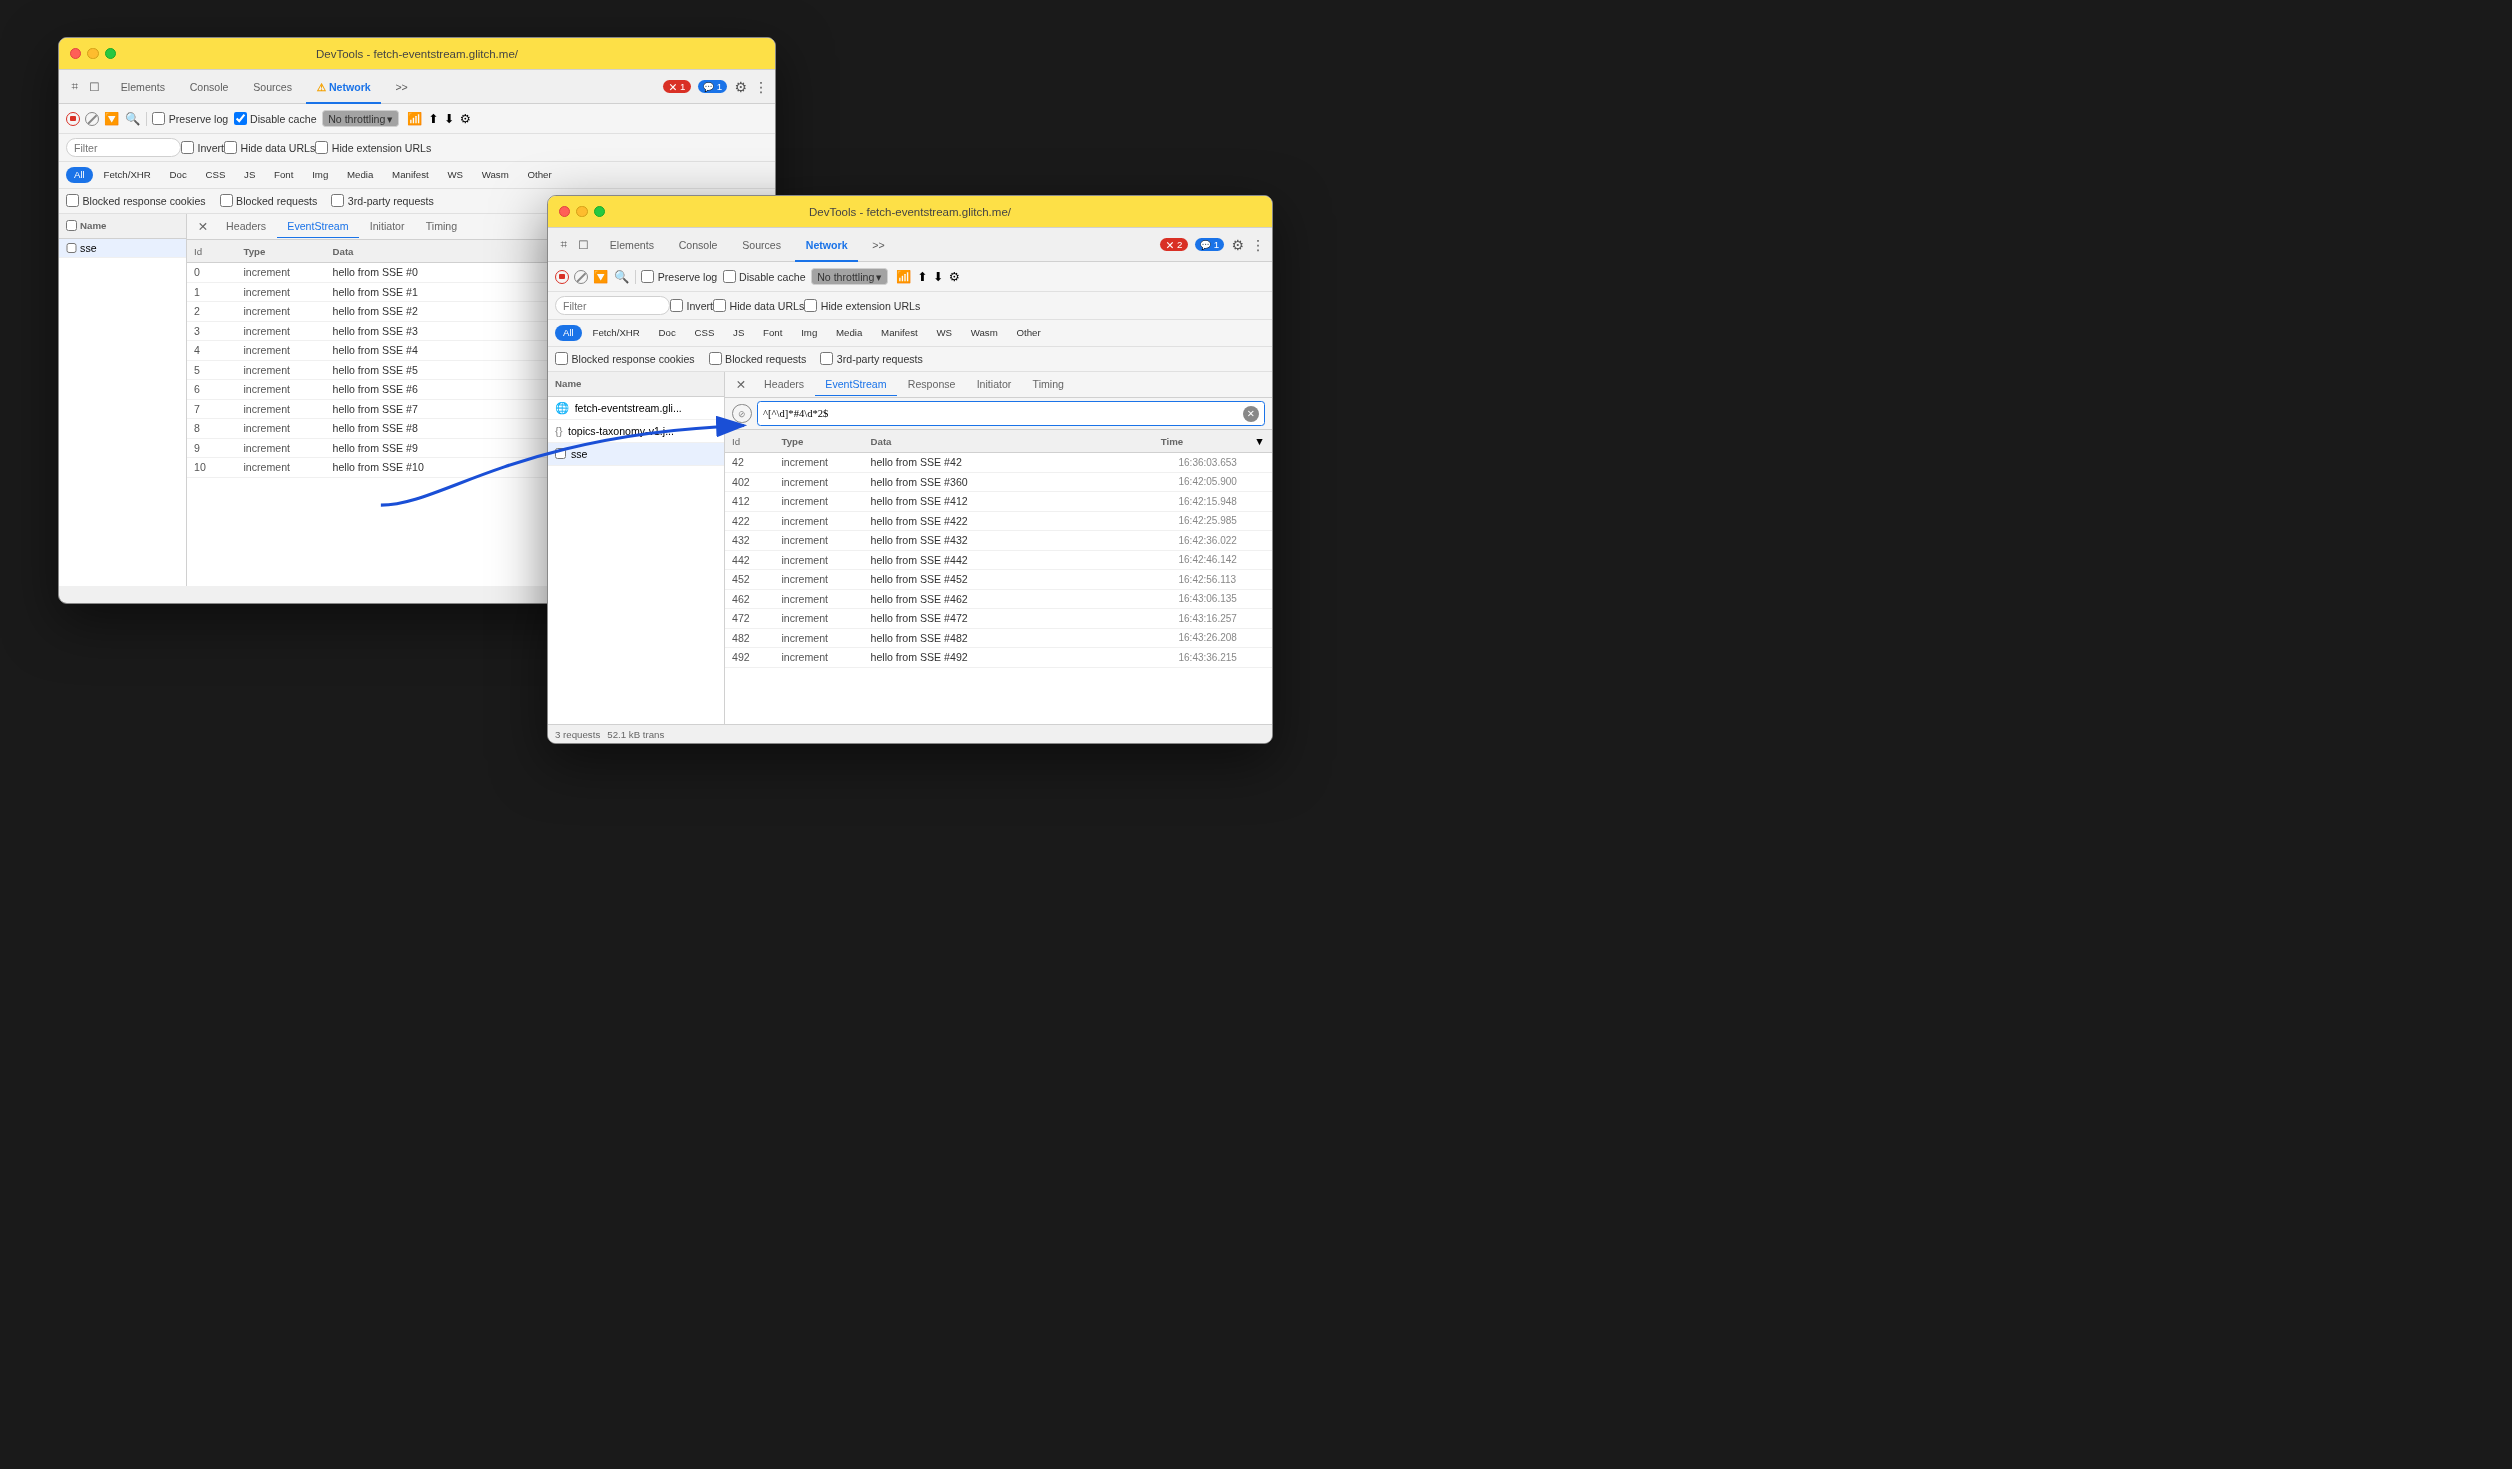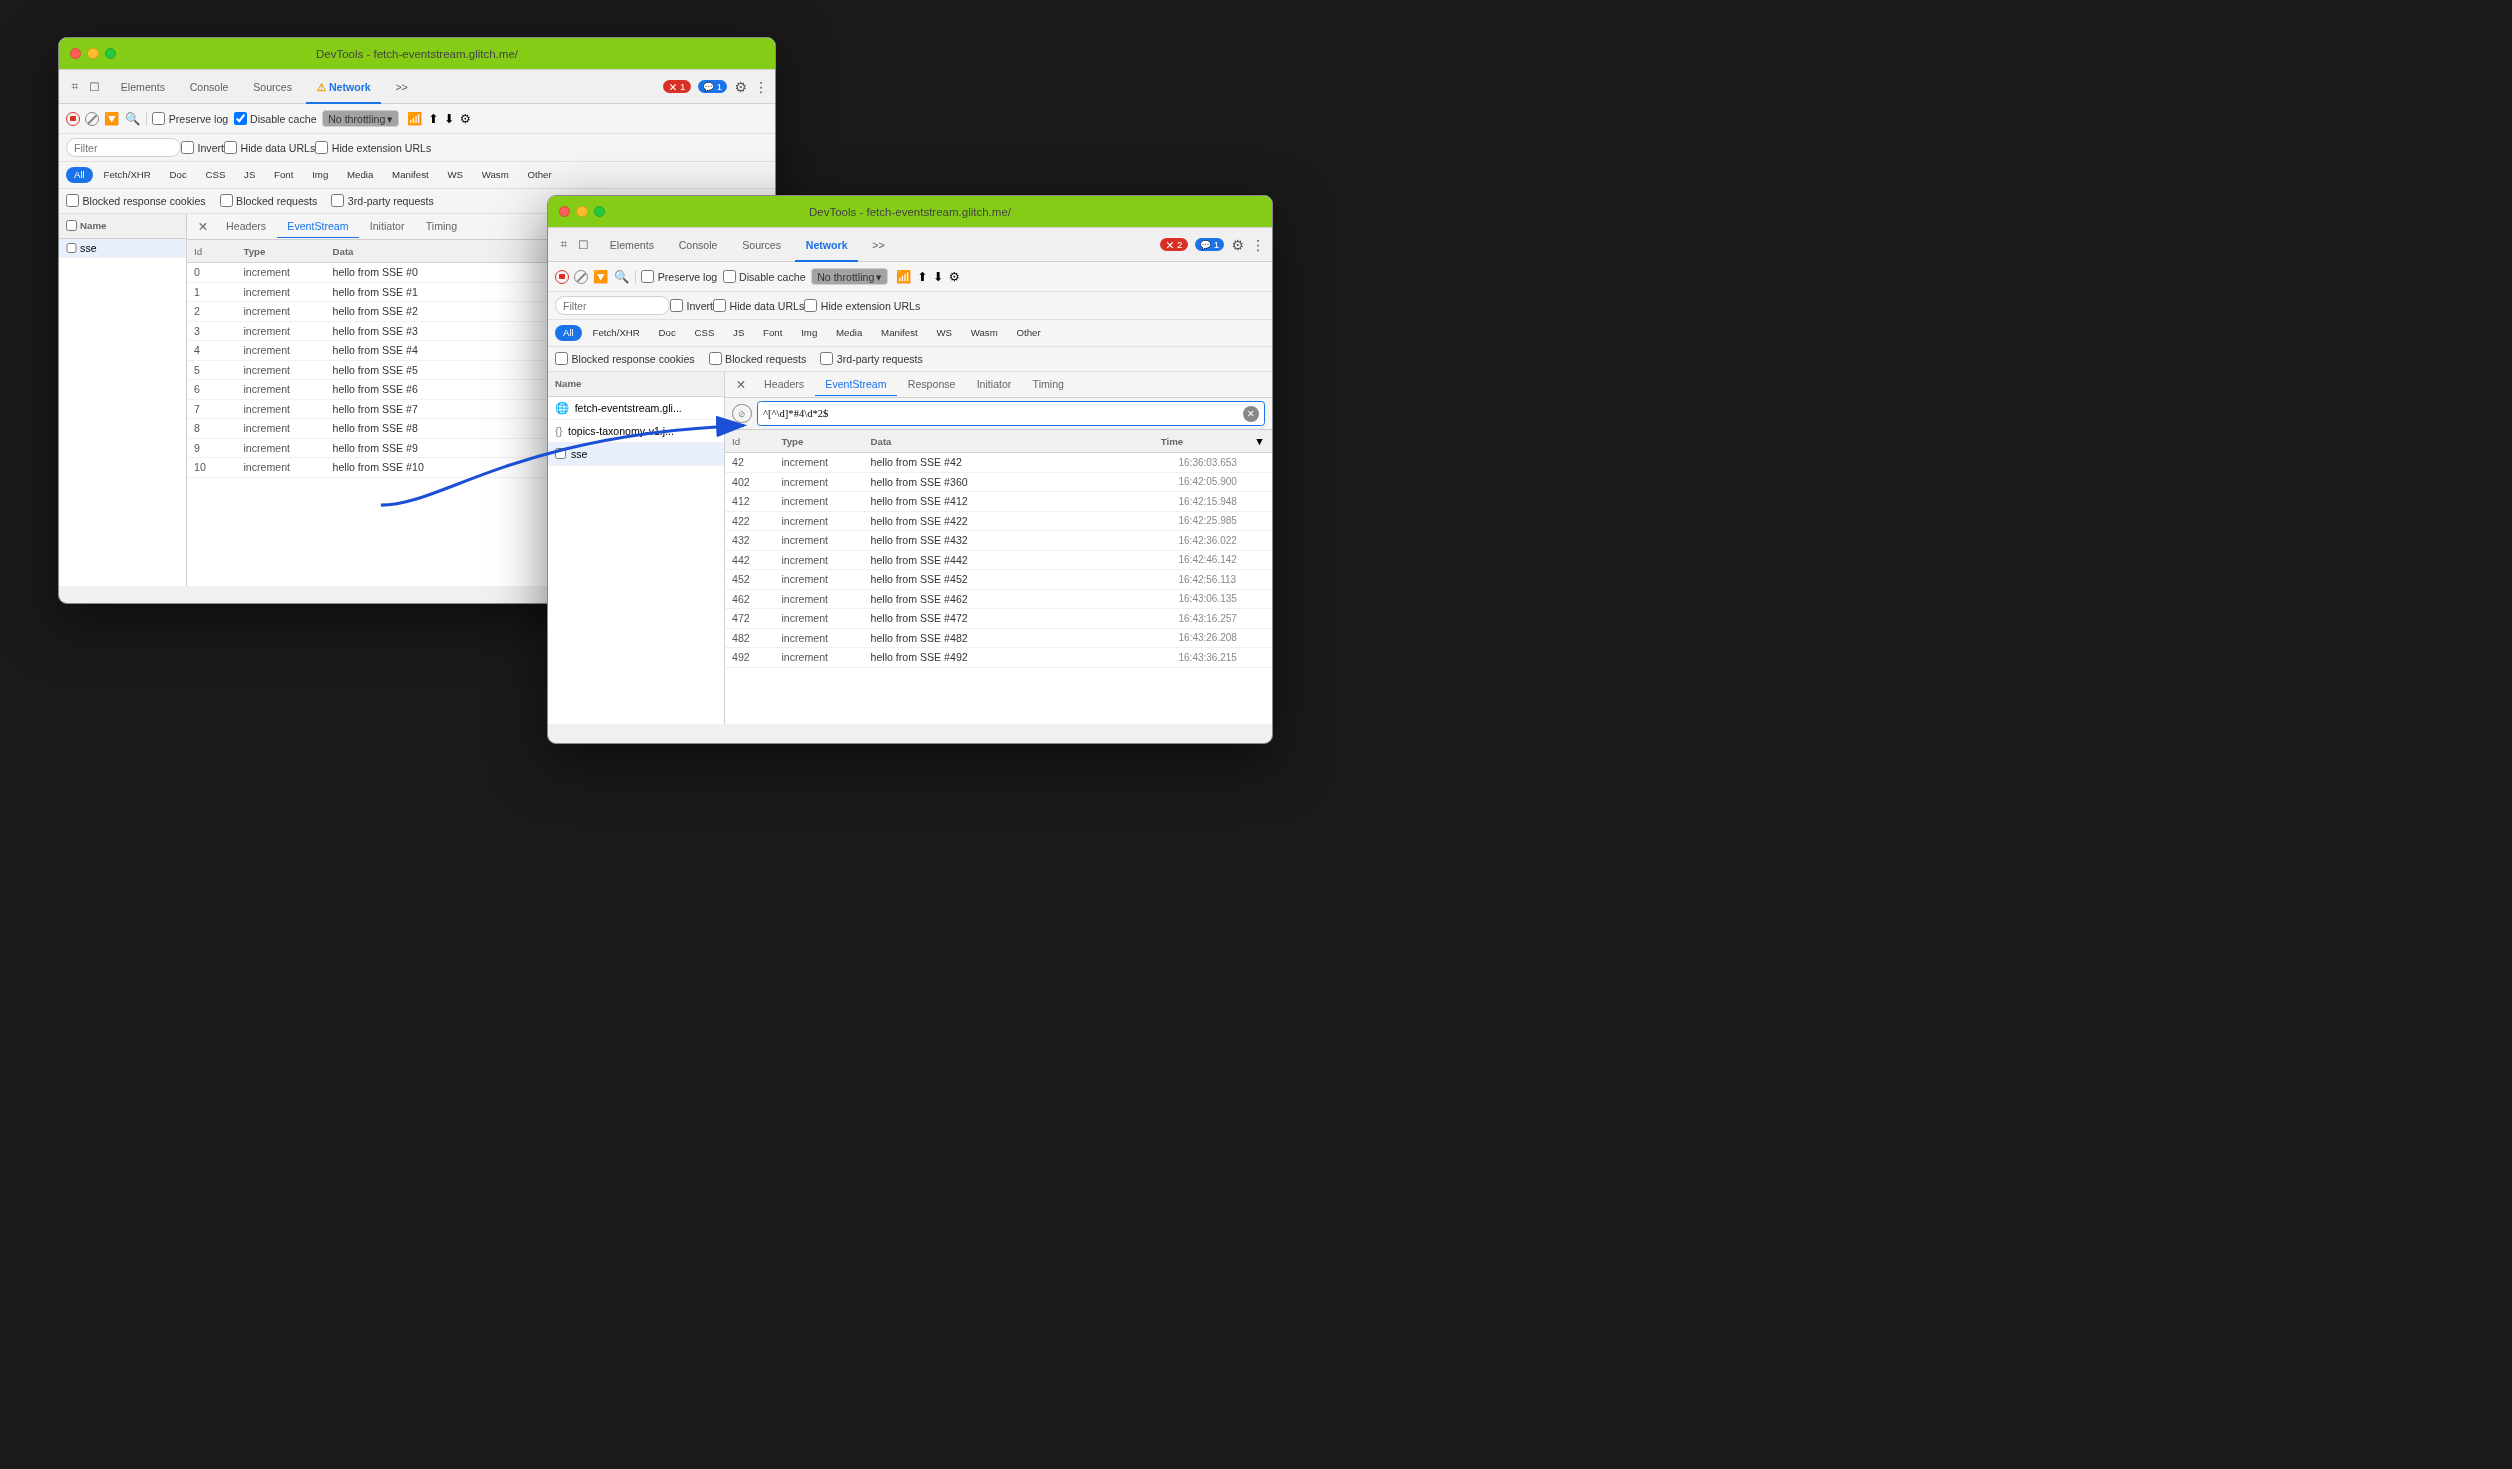--- a/index.html
+++ b/index.html
@@ -18,21 +18,21 @@
       position: absolute;
       background: #f0f0f0;
       border-radius: 8.9px;
       box-shadow: 0 17.7px 53px rgba(0,0,0,0.5);
       overflow: hidden;
       border: 0.9px solid #888;
     }
 
     .window-titlebar {
       height: 32px;
-      background: #84cc16;
+      background: #fde047;
       border-bottom: 0.9px solid #d0d0d0;
       display: flex;
       align-items: center;
       padding: 0 10.6px;
       position: relative;
     }
 
     .traffic-lights {
       display: flex;
       gap: 6.2px;
@@ -852,20 +852,24 @@
         <div class="table-row">
             <div class="etd-id">492</div>
             <div class="etd-type">increment</div>
             <div class="etd-data">hello from SSE #492</div>
             <div class="etd-time">16:43:36.215</div>
           </div>
       </div>
     </div>
   </div>
 
+  <div class="status-bar">
+    <span>3 requests</span>
+    <span>52.1 kB trans</span>
+  </div>
 </div>
 
 <svg class="arrow-svg" style="left:0;top:0;width:100%;height:100%;" xmlns="http://www.w3.org/2000/svg" viewBox="0 0 2836 1659" width="2512" height="1470">
 
   <defs>
     <marker id="arrowhead" markerWidth="10" markerHeight="7" refX="9" refY="3.5" orient="auto">
       <polygon points="0 0, 10 3.5, 0 7" fill="#1a4fd6"></polygon>
     </marker>
   </defs>
   <path d="M 430 570 C 500 570, 580 490, 840 480" stroke="#1a4fd6" stroke-width="3.5" fill="none" marker-end="url(#arrowhead)"></path>

